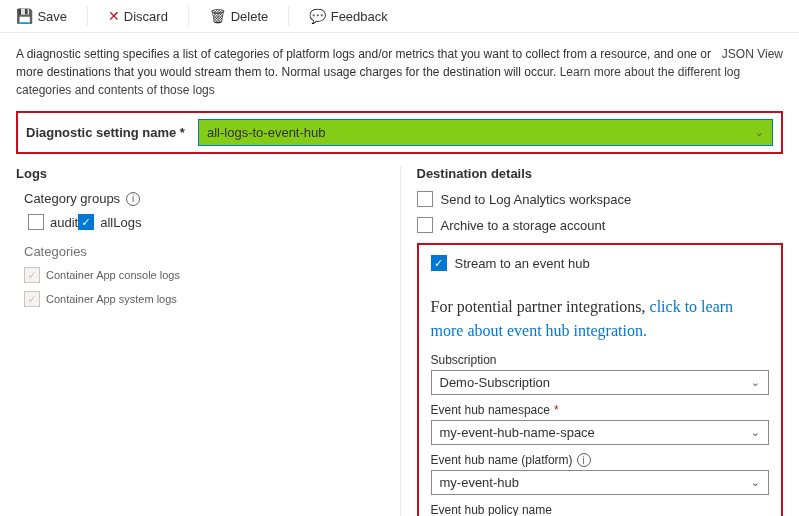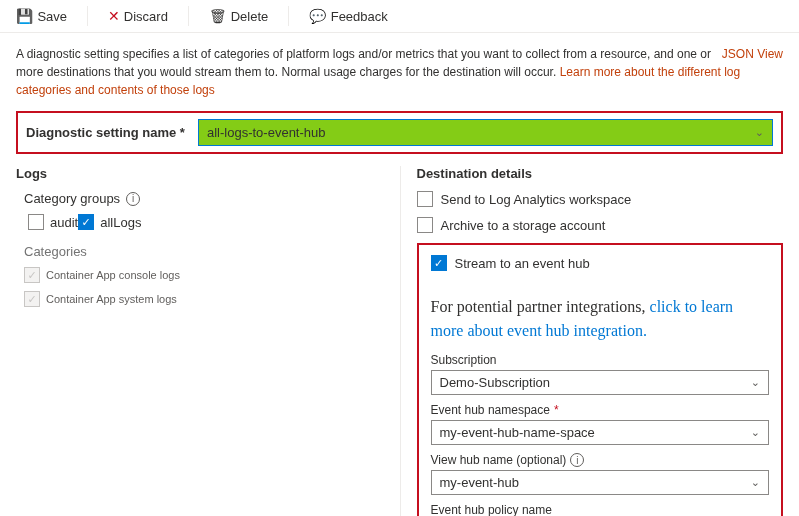--- a/index.html
+++ b/index.html
@@ -32,21 +32,21 @@
 
     .content { padding: 12px 16px; }
 
     .description {
       font-size: 12px;
       color: #323130;
       line-height: 1.5;
       margin-bottom: 12px;
       max-width: 780px;
     }
-    .description a { color: #c2410c; text-decoration: none; }
+    .description a { color: #404040; text-decoration: none; }
     .json-view-link {
       float: right;
       color: #0078d4;
       text-decoration: none;
       font-size: 12px;
     }
 
     .setting-name-row {
       display: flex;
       align-items: center;
@@ -341,21 +341,21 @@
             <span class="required"> *</span>
           </div>
           <div class="select-input">
             <span>my-event-hub-name-space</span>
             <span class="chevron">⌄</span>
           </div>
         </div>
 
         <div class="field-group">
           <div class="field-label">
-            <span>View hub name (optional)</span>
+            <span>Event hub name (platform)</span>
             <span class="info-icon">i</span>
           </div>
           <div class="select-input">
             <span>my-event-hub</span>
             <span class="chevron">⌄</span>
           </div>
         </div>
 
         <div class="field-group">
           <div class="field-label">Event hub policy name</div>

